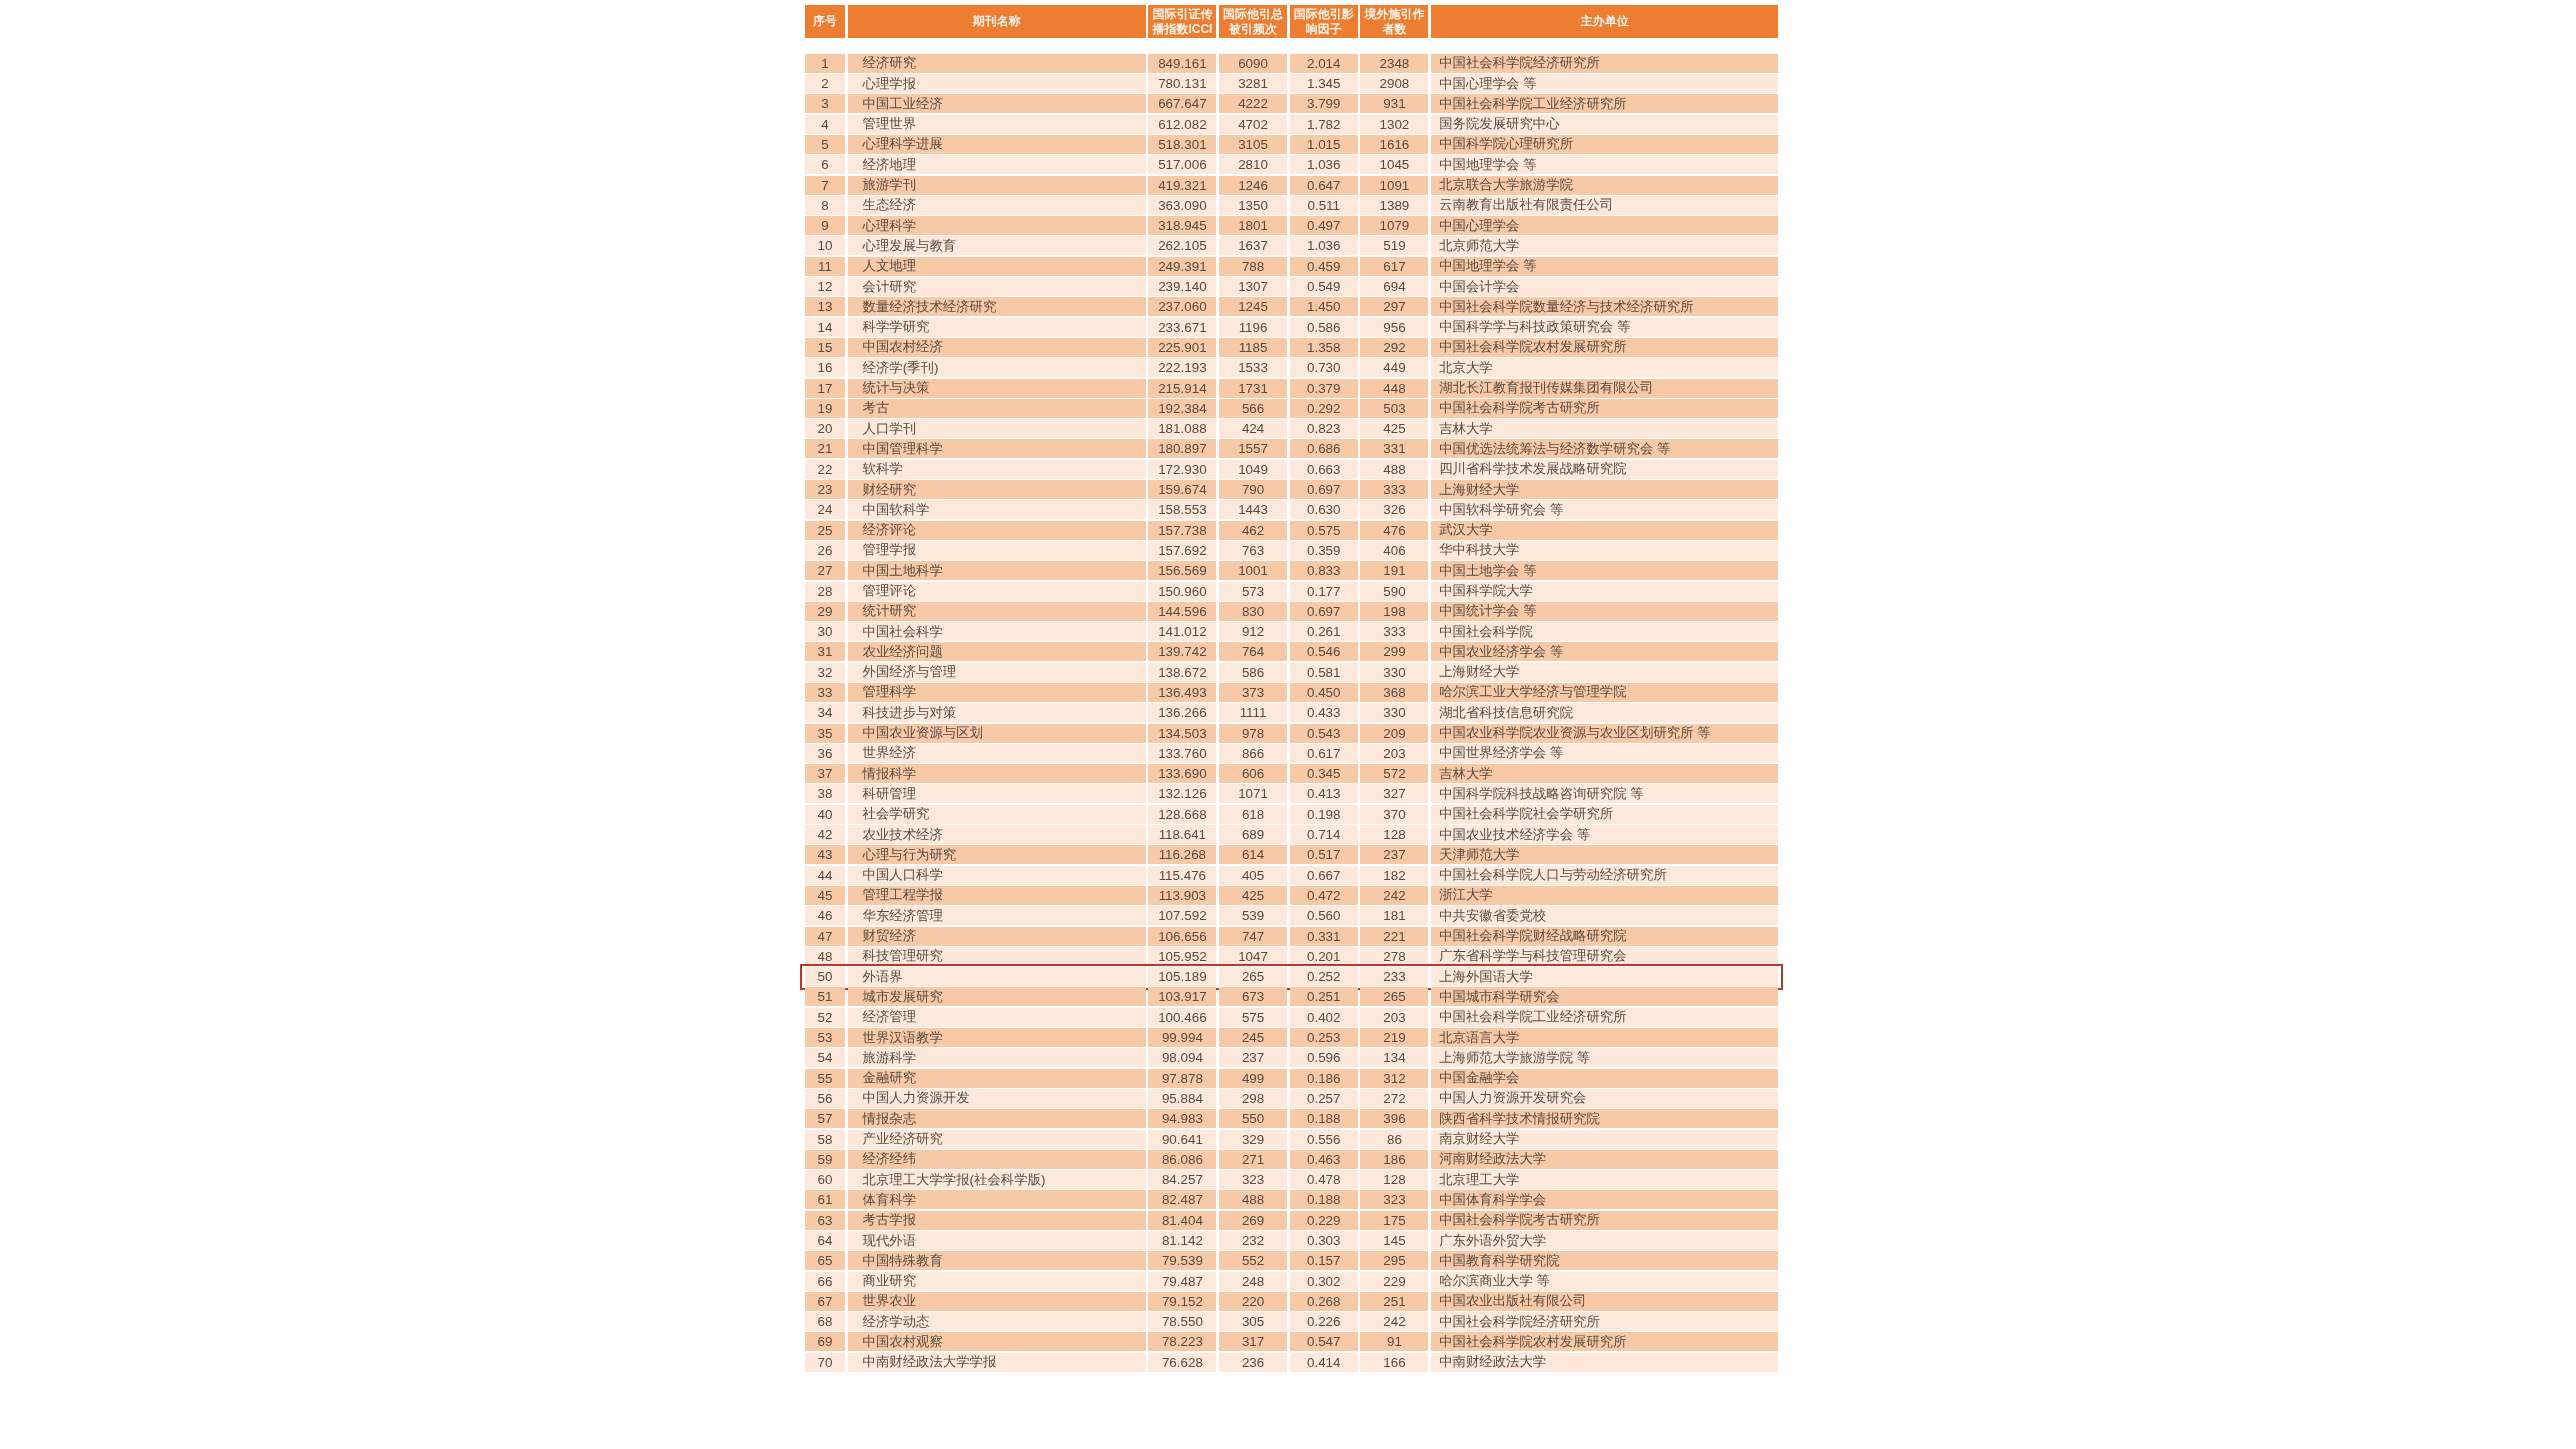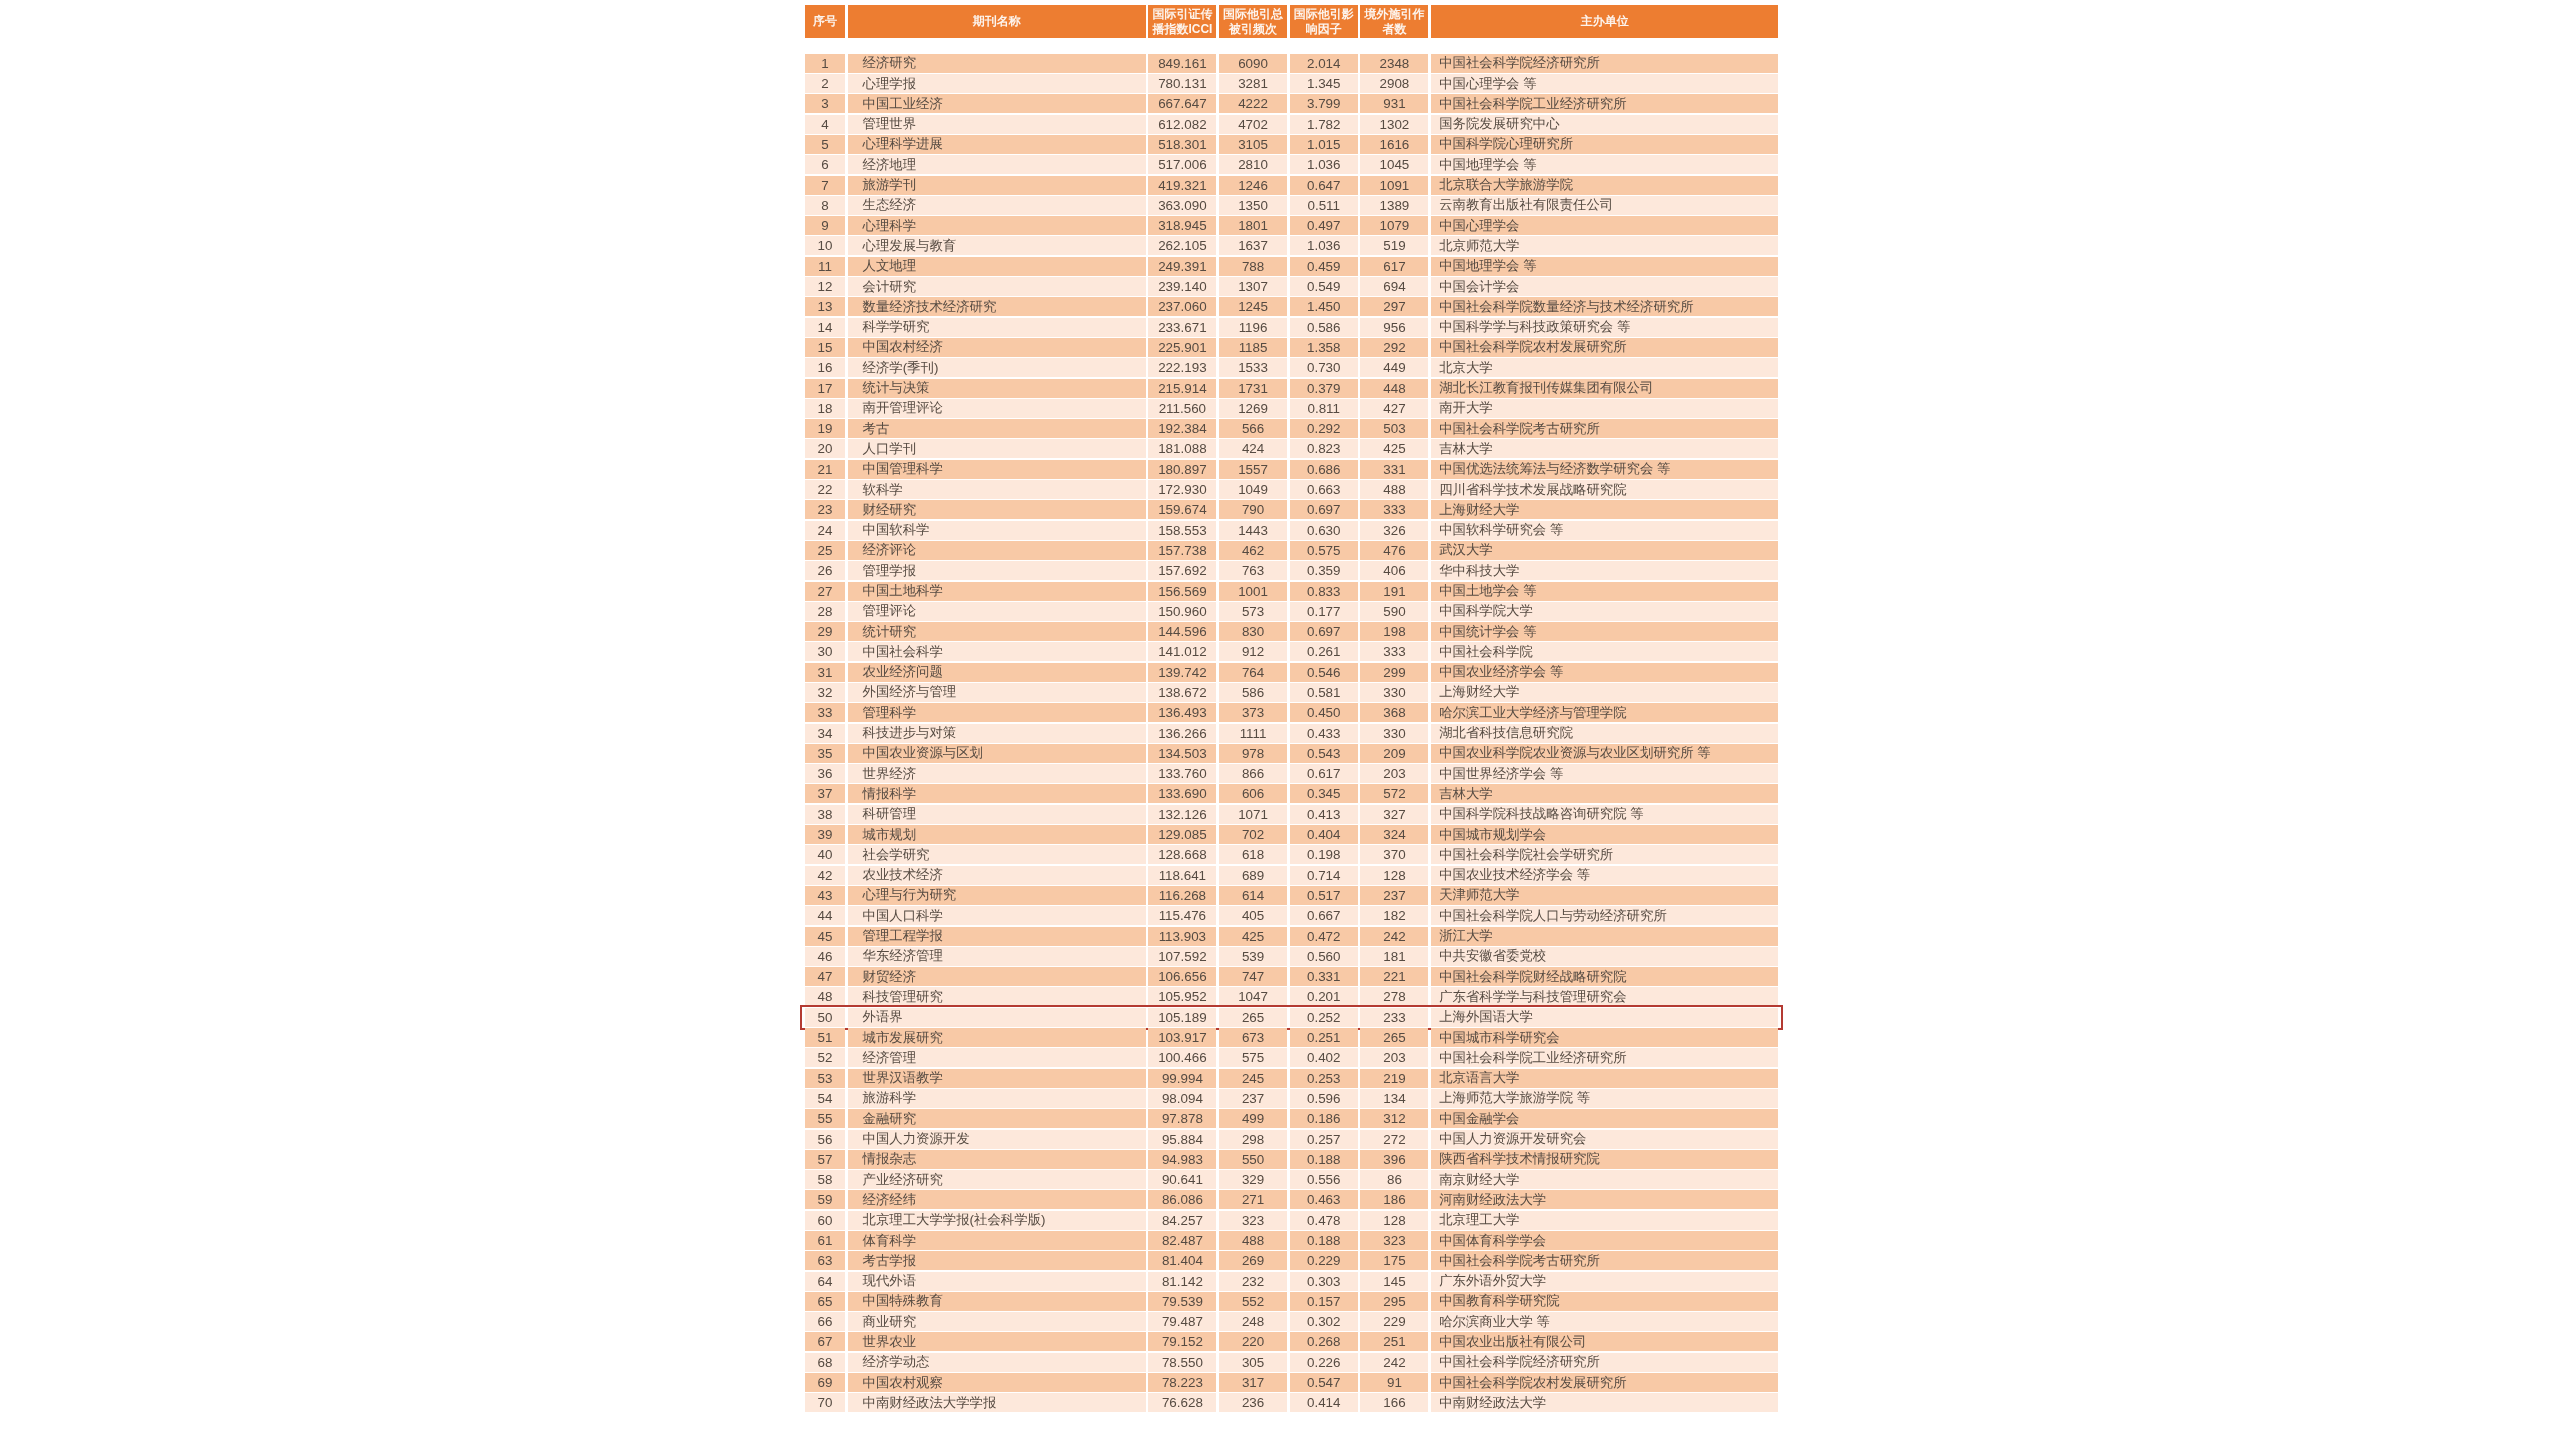--- a/index.html
+++ b/index.html
@@ -238,29 +238,20 @@
         </div>
         <div class="row odd">
           <div class="c c0">17</div>
           <div class="c c1">统计与决策</div>
           <div class="c c2">215.914</div>
           <div class="c c3">1731</div>
           <div class="c c4">0.379</div>
           <div class="c c5">448</div>
           <div class="c c6">湖北长江教育报刊传媒集团有限公司</div>
         </div>
-        <div class="row even">
-          <div class="c c0">18</div>
-          <div class="c c1">南开管理评论</div>
-          <div class="c c2">211.560</div>
-          <div class="c c3">1269</div>
-          <div class="c c4">0.811</div>
-          <div class="c c5">427</div>
-          <div class="c c6">南开大学</div>
-        </div>
         <div class="row odd">
           <div class="c c0">19</div>
           <div class="c c1">考古</div>
           <div class="c c2">192.384</div>
           <div class="c c3">566</div>
           <div class="c c4">0.292</div>
           <div class="c c5">503</div>
           <div class="c c6">中国社会科学院考古研究所</div>
         </div>
         <div class="row even">
@@ -426,29 +417,20 @@
           <div class="c c6">吉林大学</div>
         </div>
         <div class="row even">
           <div class="c c0">38</div>
           <div class="c c1">科研管理</div>
           <div class="c c2">132.126</div>
           <div class="c c3">1071</div>
           <div class="c c4">0.413</div>
           <div class="c c5">327</div>
           <div class="c c6">中国科学院科技战略咨询研究院 等</div>
-        </div>
-        <div class="row odd">
-          <div class="c c0">39</div>
-          <div class="c c1">城市规划</div>
-          <div class="c c2">129.085</div>
-          <div class="c c3">702</div>
-          <div class="c c4">0.404</div>
-          <div class="c c5">324</div>
-          <div class="c c6">中国城市规划学会</div>
         </div>
         <div class="row even">
           <div class="c c0">40</div>
           <div class="c c1">社会学研究</div>
           <div class="c c2">128.668</div>
           <div class="c c3">618</div>
           <div class="c c4">0.198</div>
           <div class="c c5">370</div>
           <div class="c c6">中国社会科学院社会学研究所</div>
         </div>

